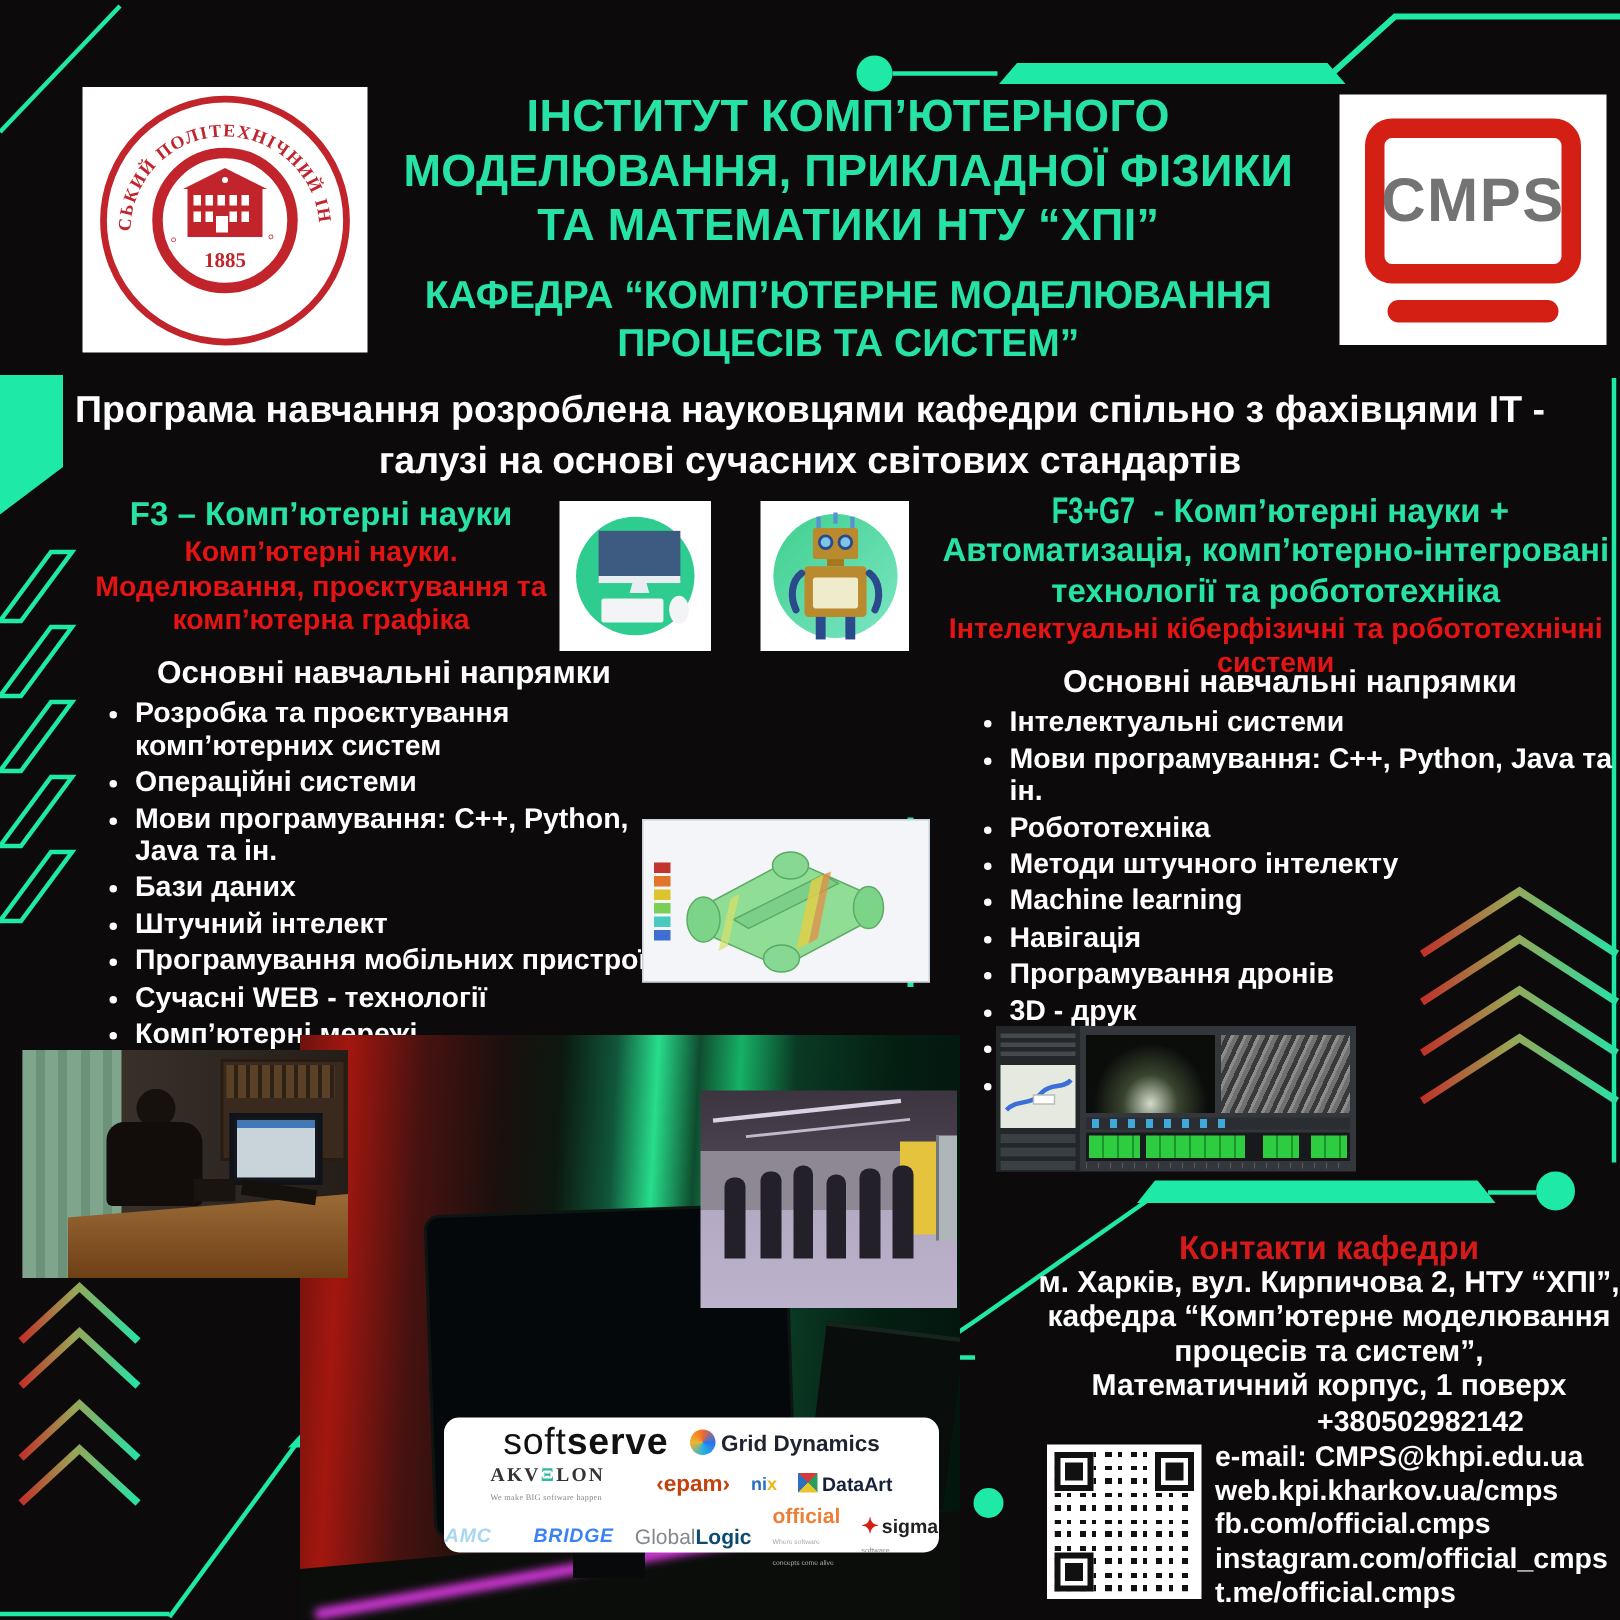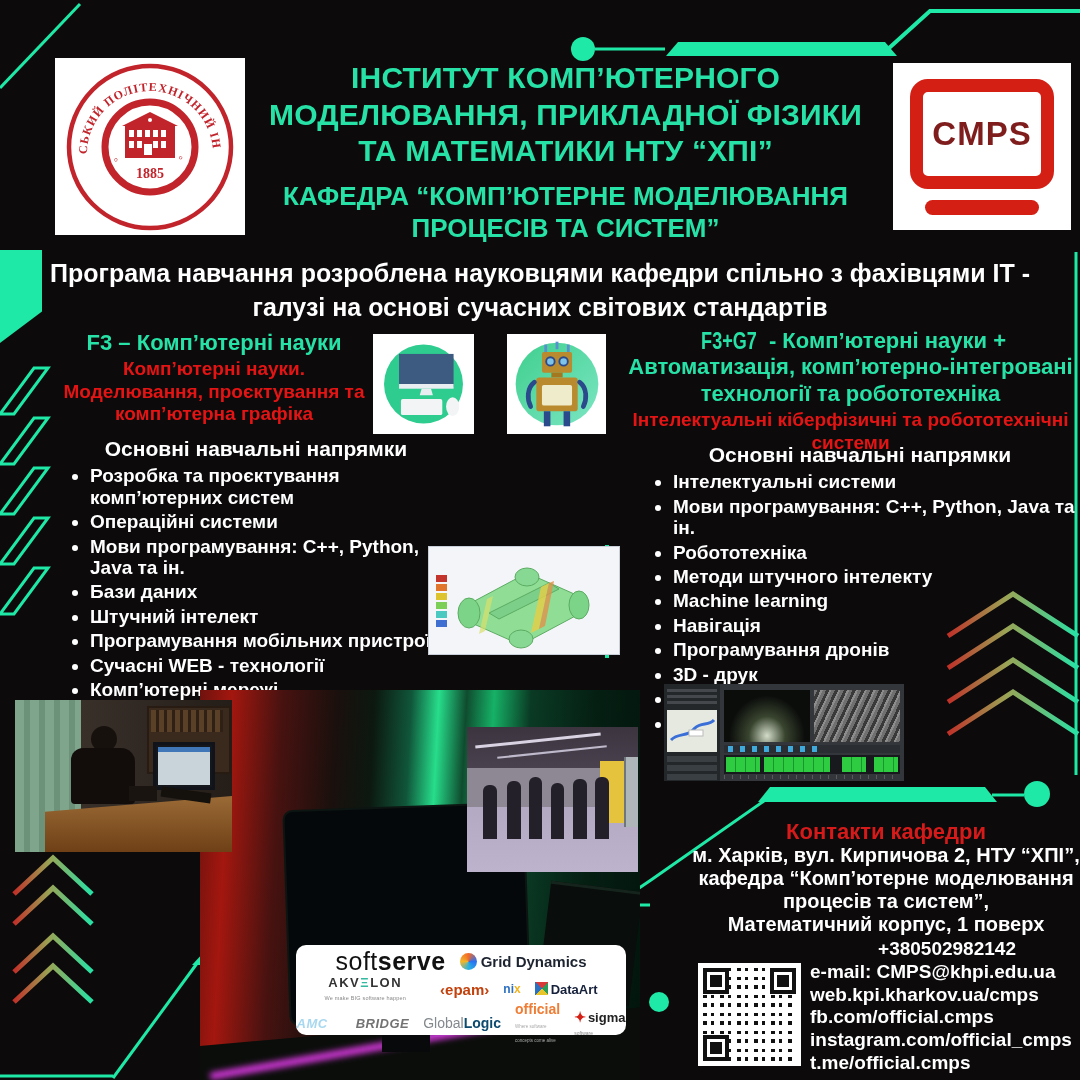--- a/index.html
+++ b/index.html
@@ -8,21 +8,21 @@
   .abs{position:absolute;}
   .decor{position:absolute;left:0;top:0;pointer-events:none;}
 
   
   .khpi-logo{left:55px;top:58px;width:190px;height:177px;background:#fff;display:flex;align-items:center;justify-content:center;}
   .title-wrap{left:248px;top:60px;width:635px;text-align:center;}
   .title-main{color:#27e2a6;font-size:30px;font-weight:bold;line-height:1.22;letter-spacing:.2px;}
   .title-sub{color:#27e2a6;font-size:26px;font-weight:bold;line-height:1.25;margin-top:10px;}
   .cmps-logo{left:893px;top:63px;width:178px;height:167px;background:#fff;display:flex;flex-direction:column;align-items:center;justify-content:center;}
   .cmps-monitor{width:118px;height:84px;border:13px solid #d41f14;border-radius:18px;display:flex;align-items:center;justify-content:center;}
-  .cmps-text{color:#7f1d1d;font-size:33px;font-weight:bold;letter-spacing:1px;}
+  .cmps-text{color:#737373;font-size:41px;font-weight:bold;letter-spacing:1px;}
   .cmps-bar{width:114px;height:15px;background:#d41f14;border-radius:8px;margin-top:11px;}
 
   
   .banner-chip{left:0;top:250px;width:42px;height:93px;background:#1fe9a6;
     clip-path:polygon(0 0,100% 0,100% 66%,0 100%);}
   .banner-text{left:45px;top:257px;width:990px;color:#fff;font-size:25px;font-weight:bold;
     text-align:center;line-height:1.35;}
 
   
   .prog-left{left:58px;top:330px;width:312px;text-align:center;}
@@ -112,31 +112,31 @@
 
   
   .partners{left:296px;top:945px;width:330px;height:90px;background:#fff;border-radius:10px;
     display:flex;flex-direction:column;justify-content:space-evenly;padding:2px 6px;box-sizing:border-box;}
   .p-row{display:flex;align-items:center;justify-content:center;gap:14px;}
   .lg-softserve{font-size:25px;color:#111;letter-spacing:.5px;}
   .lg-softserve .b{font-weight:bold;}
   .gd-icon{width:17px;height:17px;border-radius:50%;display:inline-block;vertical-align:-3px;margin-right:4px;
     background:conic-gradient(#f26a2a,#2a71f2,#27b2e0,#f2b52a,#f26a2a);}
   .lg-gd{font-size:15px;font-weight:bold;color:#1d2430;}
-  .lg-akv{font-size:13px;font-weight:bold;color:#333;letter-spacing:1.5px;line-height:1;text-align:center;}
+  .lg-akv{font-size:13px;font-weight:bold;color:#333;letter-spacing:1.5px;line-height:1;text-align:left;font-family:Liberation Serif, serif;}
   .lg-akv .e{color:#35b8a0;}
   .akv-tag{font-size:5.5px;font-weight:normal;color:#888;letter-spacing:.2px;}
   .lg-epam{font-size:15px;font-weight:bold;color:#c2410c;margin-left:20px;}
   .lg-nix{font-size:12px;font-weight:bold;}
   .lg-nix .n{color:#2b6fc2;} .lg-nix .x{color:#f0b41e;}
   .da-icon{width:13px;height:13px;display:inline-block;vertical-align:-1px;margin-right:3px;
     background:conic-gradient(from 45deg,#2a9d5c 0 25%,#e8c52a 0 50%,#2a71c2 0 75%,#d83a3a 0);}
   .lg-da{font-size:13px;font-weight:bold;color:#15203a;}
   .lg-amc{font-size:13px;font-weight:bold;font-style:italic;letter-spacing:.5px;}
-  .lg-amc .amc{color:#a8d8ef;text-align:center;} .lg-amc .bridge{color:#737373;margin-left:28px;}
+  .lg-amc .amc{color:#a8d8ef;text-align:center;} .lg-amc .bridge{color:#3b82f6;margin-left:28px;}
   .lg-gl{font-size:14px;color:#84898e;}
   .lg-gl .b{color:#0c4a6e;font-weight:bold;}
   .lg-int{font-size:14px;font-weight:bold;color:#ef7d35;line-height:1;text-align:left;}
   .int-tag{font-size:4.5px;color:#aaa;font-weight:normal;}
   .lg-sigma{font-size:13px;font-weight:bold;color:#222;line-height:1;text-align:left;}
   .sigma-star{color:#d41f14;font-size:14px;margin-right:2px;}
   .sigma-tag{font-size:5px;color:#888;font-weight:normal;}
 </style>
 </head>
 <body>

